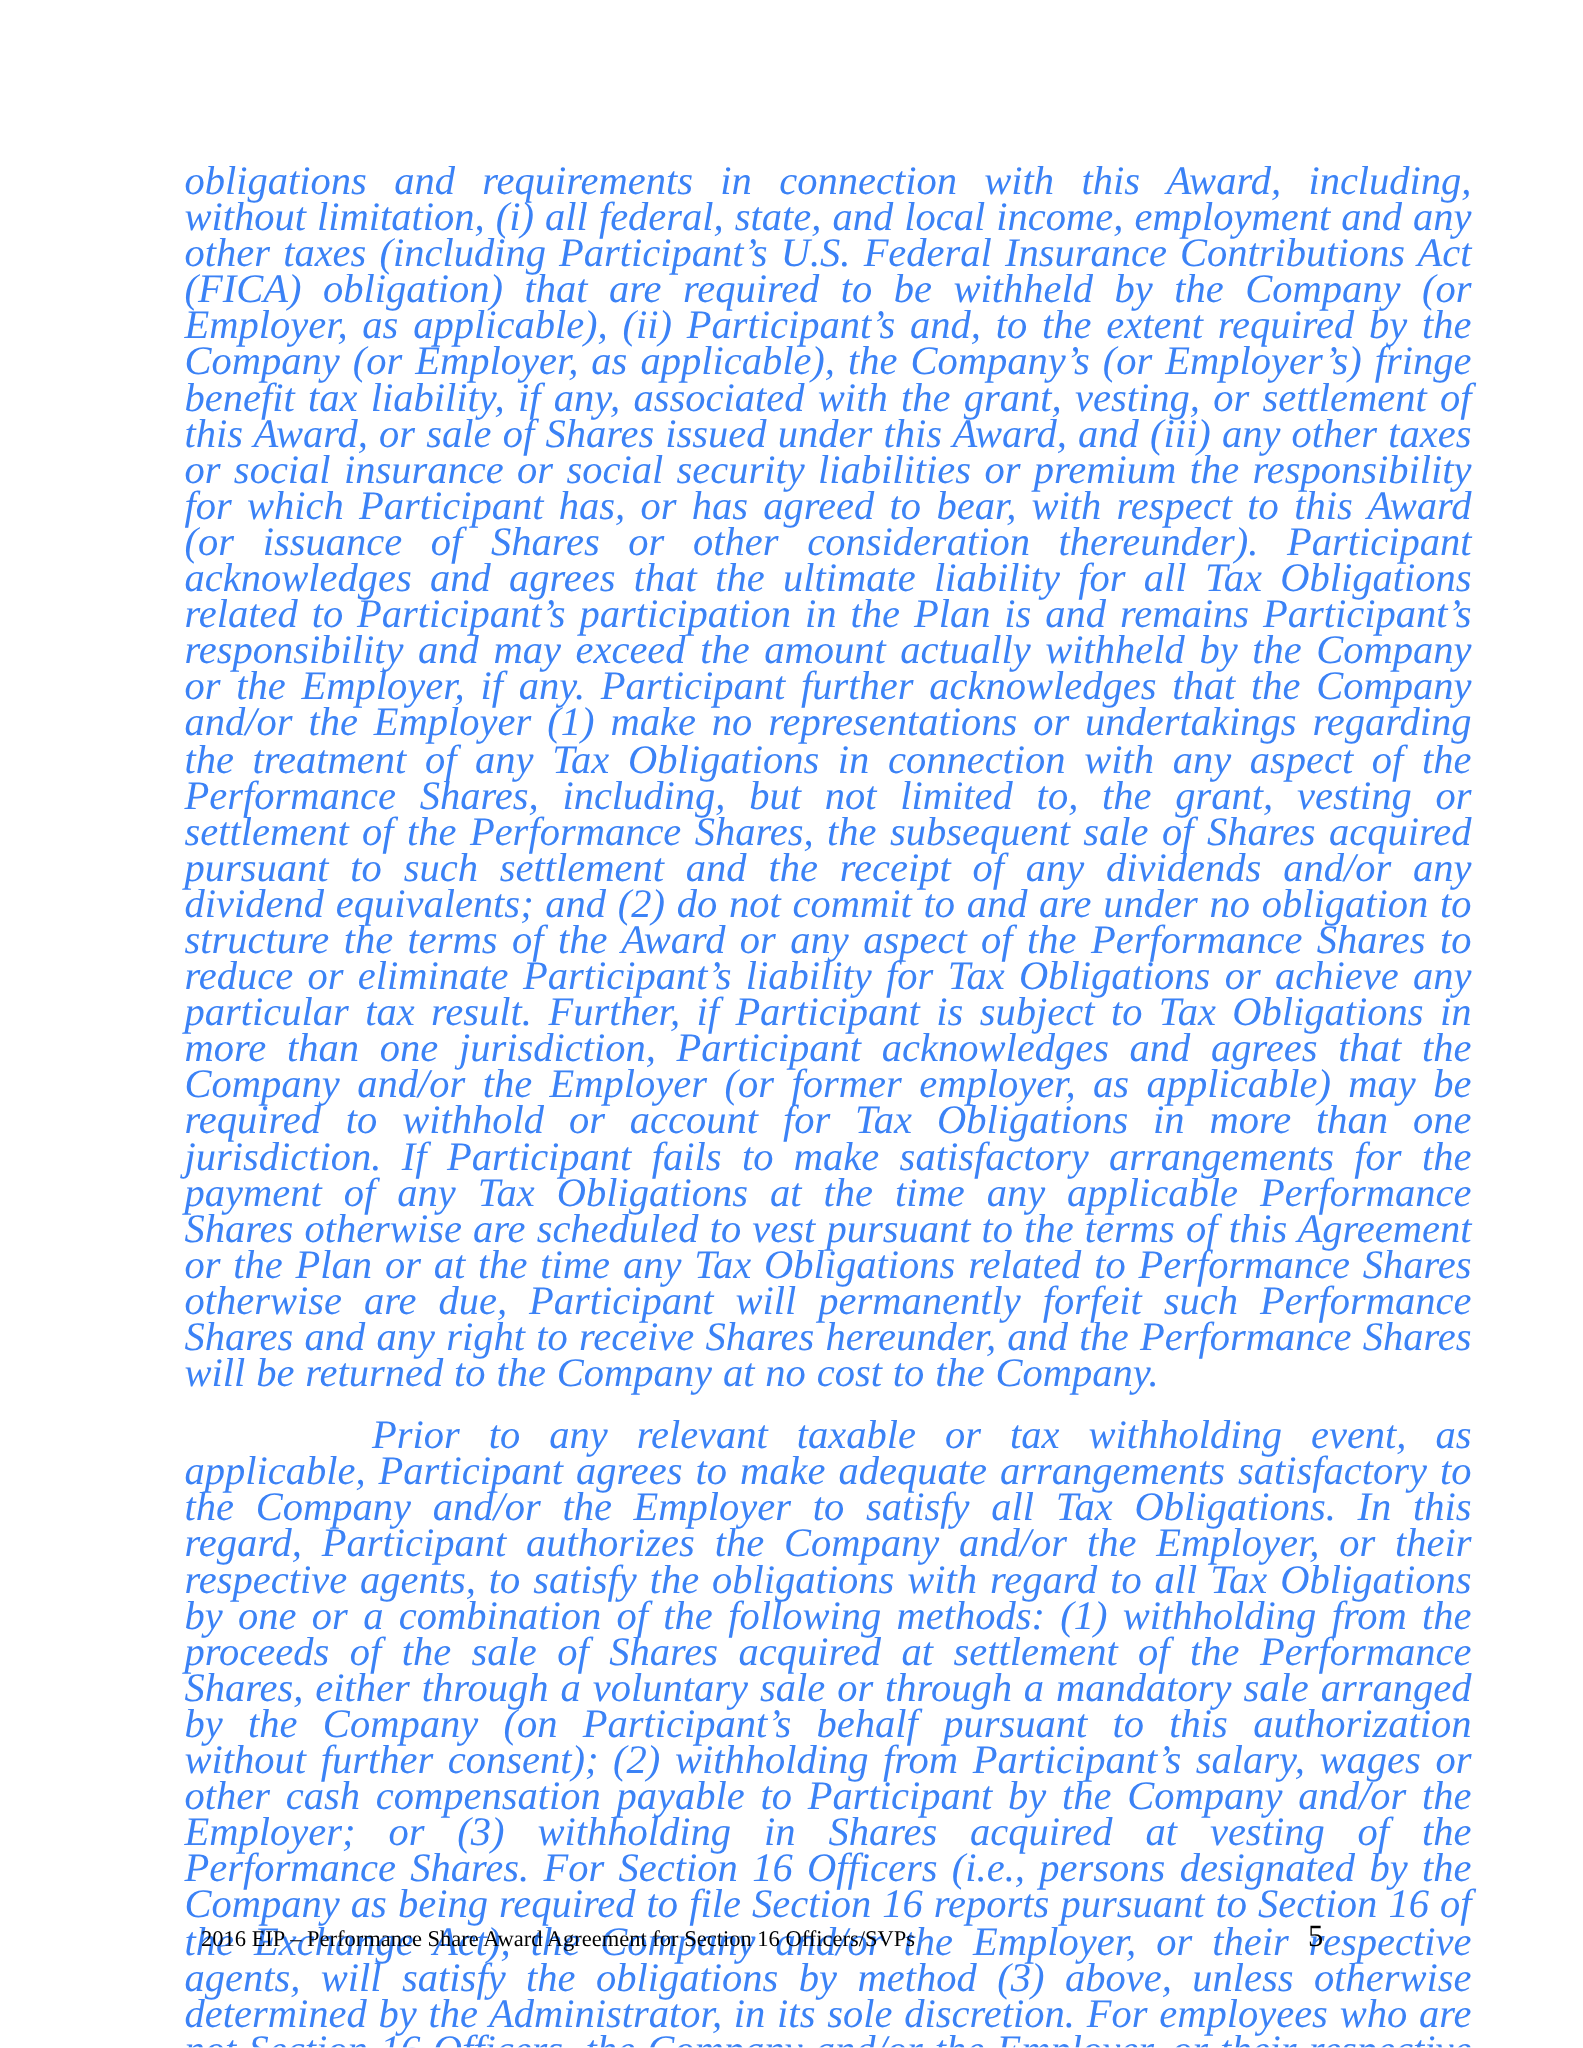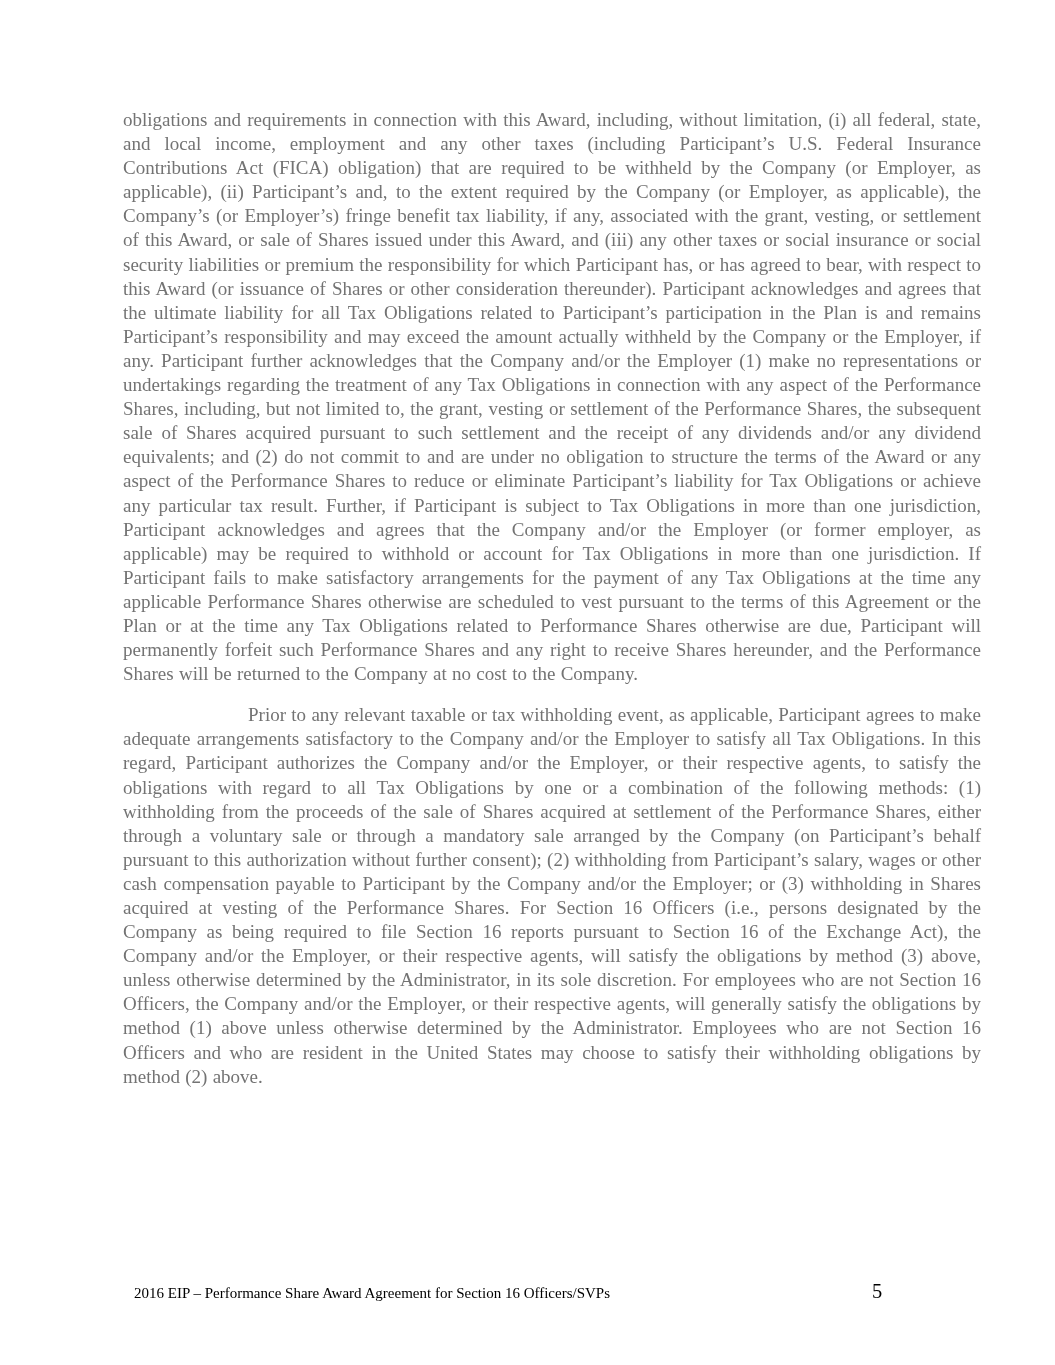--- a/index.html
+++ b/index.html
@@ -17,26 +17,27 @@
     color: #000000;
   }
   .content {
     position: absolute;
     left: 123px;
     top: 108px;
     width: 858px;
   }
   .para {
     margin: 0 0 17px 0;
-    font-size: 19px;
+    font-size: 27px;
     line-height: 24.1px;
     text-align: justify;
-    color: #737373;
+    color: #3b82f6;
     letter-spacing: 0px;
     word-spacing: 0.5px;
+    font-style: italic;
   }
   .para.indent {
     text-indent: 125px;
   }
   .footer-row {
     position: absolute;
     left: 119px;
     top: 1279px;
     width: 860px;
     height: 26px;

